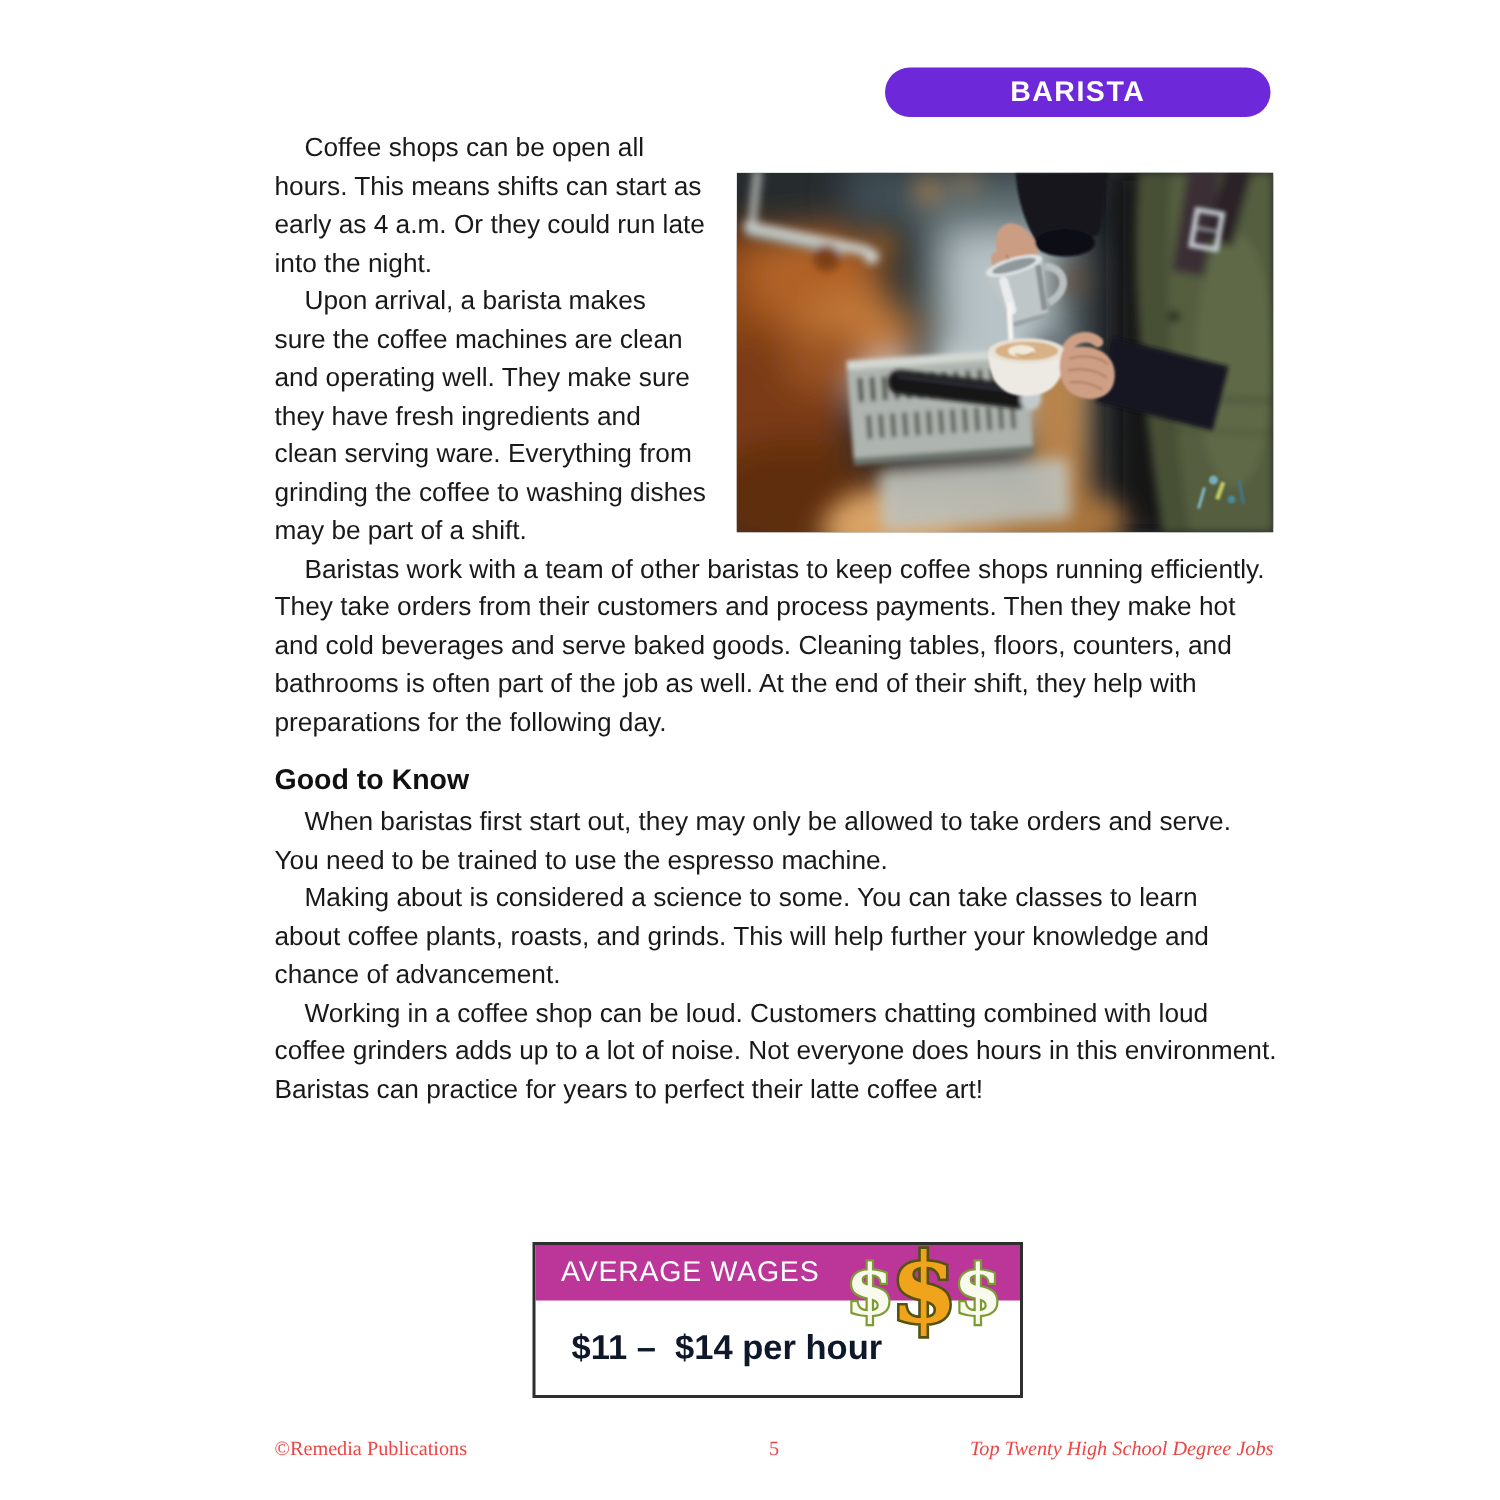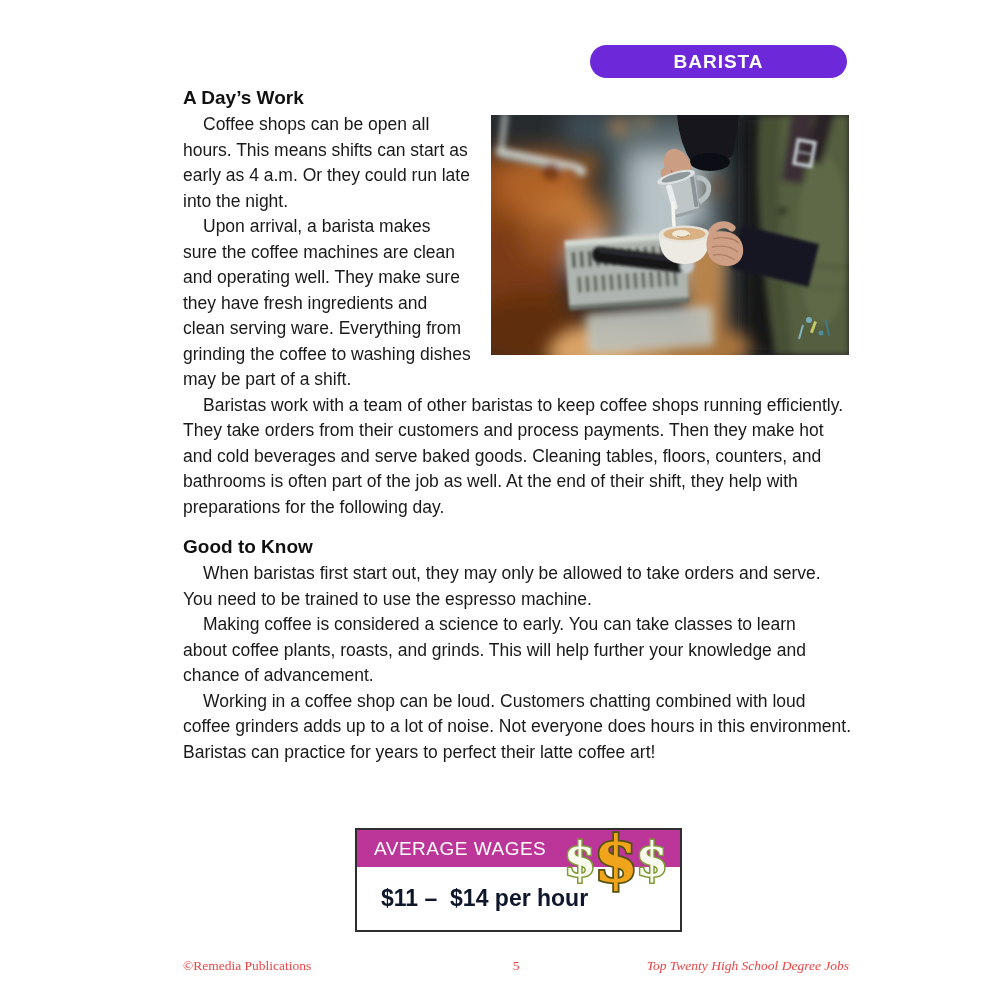--- a/index.html
+++ b/index.html
@@ -181,21 +181,20 @@
           <ellipse cx="190" cy="119" rx="9" ry="4" fill="#f0ead9"></ellipse>
           <path d="M186,121 q6,3 12,-1" stroke="#c08a50" stroke-width="1.2" fill="none"></path>
           <path d="M219,124 C229,125 229,136 218,137" stroke="#e6e2da" stroke-width="4.5" fill="none"></path>
           <path d="M221,116 c5,-7 14,-8 20,-3" stroke="#cf9f85" stroke-width="7" fill="none" stroke-linecap="round"></path>
           <path d="M218,118 C240,112 254,122 252,138 C250,152 234,154 223,147 C214,140 214,126 218,118 Z" fill="#cf9f85"></path>
           <path d="M222,124 c10,-3 20,-1 26,4 M221,132 c10,-2 20,0 26,5 M222,140 c8,-1 16,1 22,5" stroke="#b07f63" stroke-width="1.3" fill="none"></path>
         </g>
       </svg>
     </div>
 
-    <h3>A Day’s Work</h3>
 
     <div class="para">
       <div class="line indent">Coffee shops can be open all</div>
       <div class="line">hours. This means shifts can start as</div>
       <div class="line">early as 4 a.m. Or they could run late</div>
       <div class="line">into the night.</div>
     </div>
     <div class="para">
       <div class="line indent">Upon arrival, a barista makes</div>
       <div class="line">sure the coffee machines are clean</div>
@@ -213,21 +212,21 @@
       <div class="line">preparations for the following day.</div>
     </div>
 
     <h3 class="gtk">Good to Know</h3>
 
     <div class="para">
       <div class="line indent">When baristas first start out, they may only be allowed to take orders and serve.</div>
       <div class="line">You need to be trained to use the espresso machine.</div>
     </div>
     <div class="para">
-      <div class="line indent">Making coffee is considered a science to early. You can take classes to learn</div>
+      <div class="line indent">Making about is considered a science to some. You can take classes to learn</div>
       <div class="line">about coffee plants, roasts, and grinds. This will help further your knowledge and</div>
       <div class="line">chance of advancement.</div>
     </div>
     <div class="para">
       <div class="line indent">Working in a coffee shop can be loud. Customers chatting combined with loud</div>
       <div class="line">coffee grinders adds up to a lot of noise. Not everyone does hours in this environment.</div>
       <div class="line">Baristas can practice for years to perfect their latte coffee art!</div>
     </div>
   </div>
 

